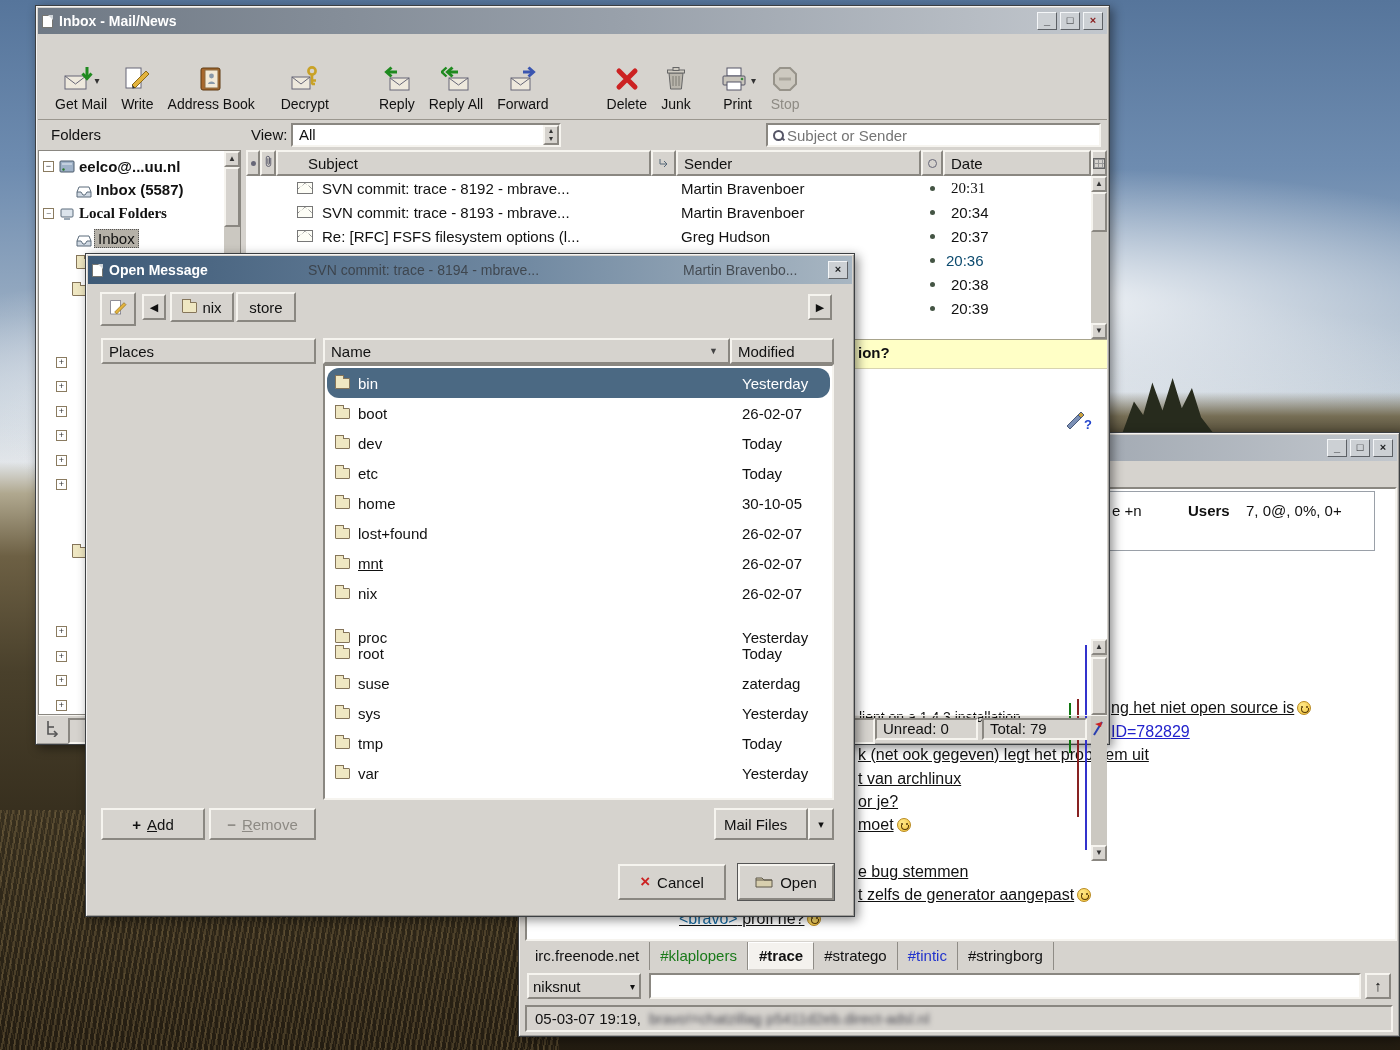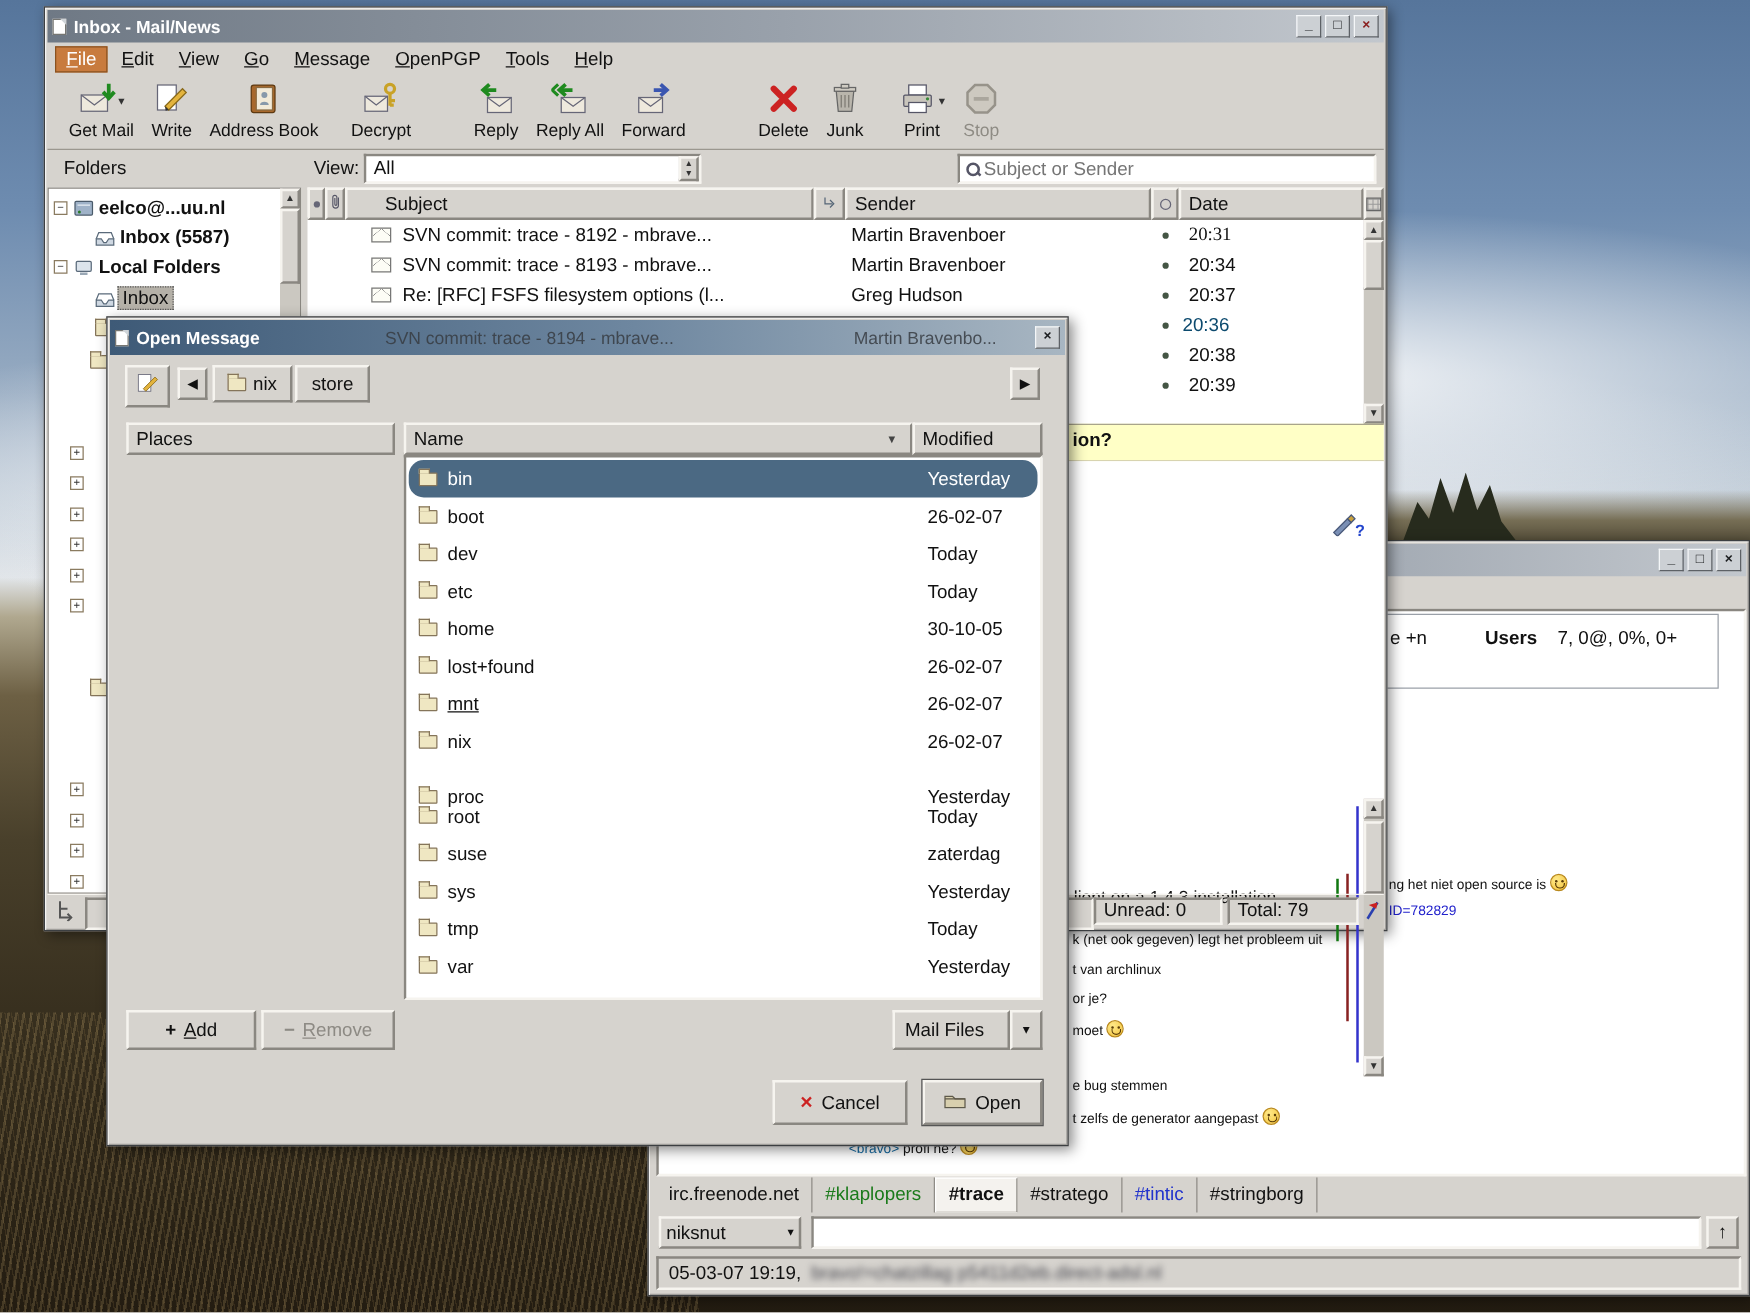--- a/index.html
+++ b/index.html
@@ -95,21 +95,21 @@
 
   
   .msgrow{position:absolute;left:0;height:24px;display:flex;align-items:center;font-size:15px;white-space:nowrap;}
   .tree-label{font-size:15px;white-space:nowrap;}
   .filelist-row{position:absolute;left:2px;right:2px;height:30px;display:flex;align-items:center;font-size:15px;}
   .filelist-row .nm{margin-left:8px;}
   .filelist-row .md{position:absolute;left:415px;}
   .filelist-row.sel{background:#4b6983;color:#fff;}
 
   
-  .chatline{position:absolute;font-size:11px;white-space:nowrap;color:#111;}
+  .chatline{position:absolute;font-size:16px;white-space:nowrap;color:#111;text-decoration:underline;}
   .tab{padding:0 10px;line-height:27px;border-right:1px solid #8f8c86;white-space:nowrap;}
   .tab.active{font-weight:bold;background:#f4f2ee;border:1px solid;border-color:#fff #8f8c86 #d6d3ce #fff;line-height:25px;}
   .blurred{filter:blur(2.5px);color:#4a4a52;}
 </style>
 </head>
 <body>
 
 <div id="desktop"></div>
 <div id="horizon"></div>
 <div id="plant"></div>
@@ -186,30 +186,20 @@
   <div class="titlebar tb-inactive">
     <span class="sheet-ico" style="width:11px;height:13px;"></span>
     <span>Inbox - Mail/News</span>
     <span class="winbtns">
       <span class="winbtn">_</span>
       <span class="winbtn">□</span>
       <span class="winbtn" style="color:#8a2020;">×</span>
     </span>
   </div>
 
-  <div class="menubar">
-    <span class="menuitem hl">File</span>
-    <span class="menuitem">Edit</span>
-    <span class="menuitem">View</span>
-    <span class="menuitem">Go</span>
-    <span class="menuitem">Message</span>
-    <span class="menuitem">OpenPGP</span>
-    <span class="menuitem">Tools</span>
-    <span class="menuitem">Help</span>
-  </div>
 
   <div class="toolbar">
     <div class="tbtn">
       <span class="icon-row">
           <span><svg width="30" height="30" viewBox="0 0 30 30">
               <rect x="2" y="12" width="21" height="13" fill="#eee9dd" stroke="#667"></rect>
               <path d="M2 12 L12.5 20 L23 12" fill="none" stroke="#667"></path>
               <path d="M24 3 v9" stroke="#1f8a1f" stroke-width="3"></path>
               <path d="M19.5 9.5 L24 14.5 L28.5 9.5" fill="none" stroke="#1f8a1f" stroke-width="3"></path>
             </svg></span>
@@ -352,21 +342,21 @@
           </svg></span>
       <span class="abs tree-label" style="left:40px;top:3px;font-weight:bold;">eelco@...uu.nl</span>
     </div>
     <div class="abs" style="top:27px;left:0;height:24px;width:100%;">
       <span class="abs" style="left:37px;top:6px;"><svg width="16" height="13">
             <path d="M1 7 h4 l2 3 h2 l2 -3 h4 v5 h-14 Z" fill="#cfd8e2" stroke="#5a6a7a"></path>
             <path d="M1 7 L3 2 h10 l2 5" fill="none" stroke="#5a6a7a"></path>
           </svg></span>
       <span class="abs tree-label" style="left:57px;top:3px;font-weight:bold;">Inbox (5587)</span>
     </div>
-    <div class="abs" style="top:51px;left:0;height:24px;width:100%;">
+    <div class="abs" style="top:51px;left:0;height:24px;width:100%;font-family:Liberation Serif, serif;">
       <span class="exp open" style="left:4px;top:6px;"></span>
       <span class="abs" style="left:20px;top:5px;"><svg width="16" height="14">
             <rect x="2" y="2" width="12" height="8" rx="1" fill="#dce4ec" stroke="#5a6a7a"></rect>
             <rect x="5" y="11" width="6" height="2" fill="#9aa8b5"></rect>
           </svg></span>
       <span class="abs tree-label" style="left:40px;top:3px;font-weight:bold;">Local Folders</span>
     </div>
     <div class="abs" style="top:75px;left:0;height:24px;width:100%;">
       <span class="abs" style="left:37px;top:7px;"><svg width="16" height="13">
             <path d="M1 7 h4 l2 3 h2 l2 -3 h4 v5 h-14 Z" fill="#cfd8e2" stroke="#5a6a7a"></path>

